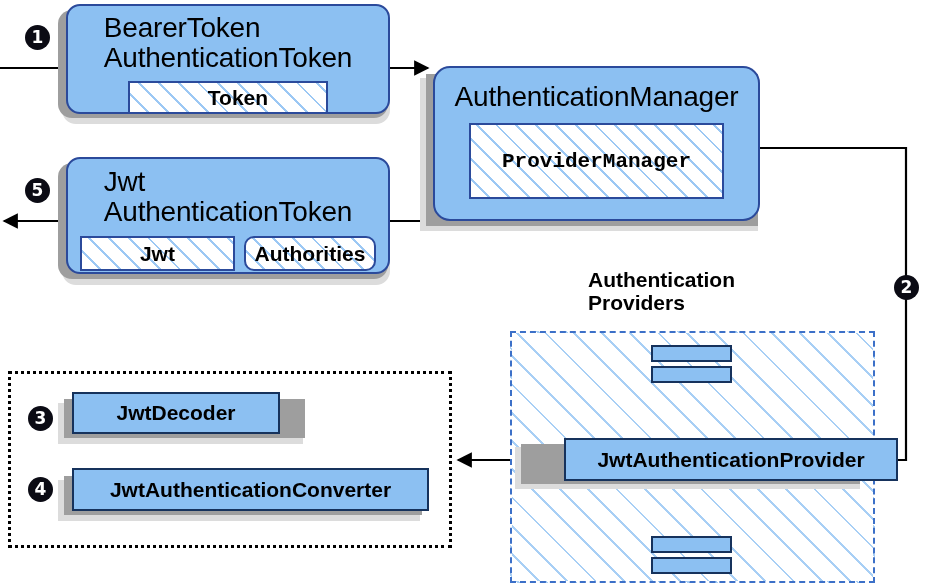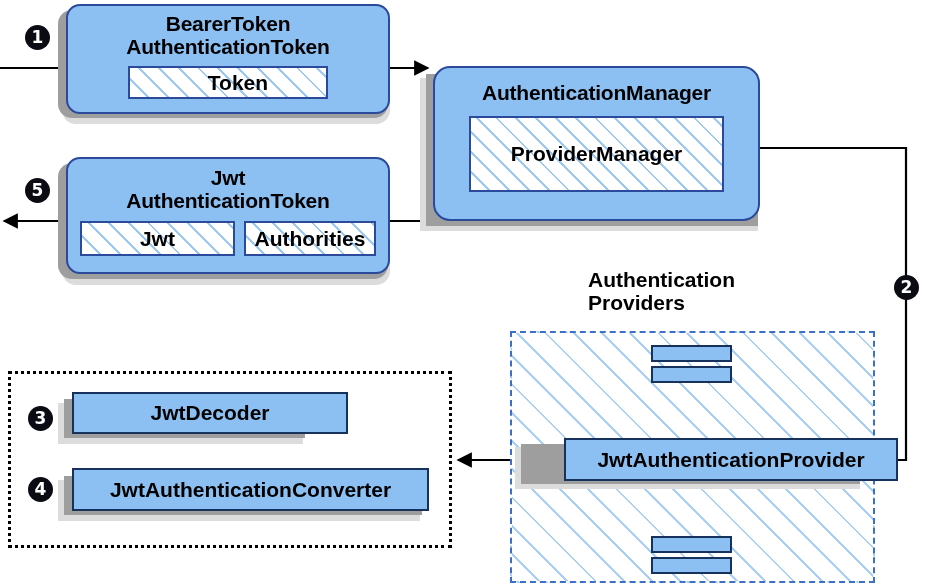--- a/index.html
+++ b/index.html
@@ -31,24 +31,23 @@
     background: #8CC0F2;
     border: 2px solid #2B4A9B;
     display: flex;
     flex-direction: column;
     align-items: center;
     color: #000000;
     font-weight: bold;
   }
   .node.rounded { border-radius: 14px; }
   .node-title {
-    text-align: center;
     line-height: 1.08;
-    font-size: 21px;
-    font-weight: bold;
+    font-size: 28px;
+    font-weight: normal;
     letter-spacing: -0.2px;
     white-space: pre-line;
     color: #000;
   }
   .slot-row {
     display: flex;
     gap: 8px;
     justify-content: center;
     align-items: center;
     width: 100%;
@@ -184,31 +183,31 @@
   <div class="mini-bar" style="left:651px; top:557px; width:81px; height:17px;"></div>
 
   <div class="shadow-light" style="left:515px; top:447px; width:345px; height:42px;"></div>
   <div class="shadow-dark" style="left:521px; top:444px; width:339px; height:40px;"></div>
   <div class="plain-node" style="left:528px; top:438px; width:334px; height:43px;margin-left:36px;">JwtAuthenticationProvider</div>
 
   <div class="dotted-group" style="left:8px; top:371px; width:444px; height:177px;"></div>
 
   <div class="shadow-light" style="left:58px; top:403px; width:245px; height:41px;"></div>
   <div class="shadow-dark" style="left:64px; top:399px; width:241px; height:39px;"></div>
-  <div class="plain-node" style="left:72px; top:392px; width:276px; height:42px;">JwtDecoder</div>
+  <div class="plain-node" style="left:72px; top:392px; width:208px; height:42px;">JwtDecoder</div>
 
   <div class="shadow-light" style="left:58px; top:480px; width:362px; height:41px;"></div>
   <div class="shadow-dark" style="left:64px; top:476px; width:358px; height:39px;"></div>
   <div class="plain-node" style="left:72px; top:468px; width:357px; height:43px;">JwtAuthenticationConverter</div>
 
   <div class="shadow-light" style="left:420px; top:78px; width:338px; height:153px;"></div>
   <div class="shadow-dark" style="left:426px; top:74px; width:332px; height:152px;"></div>
   <div class="node" style="left:433px; top:66px; width:327px; height:155px; padding-top:14px;border-radius:17px;">
     <div class="node-title">AuthenticationManager</div>
-    <div class="slot-row" style="margin-top:11px; padding:0 34px;">
+    <div class="slot-row" style="margin-top:11px; padding:0 34px;font-family:Liberation Mono, monospace;">
       <div class="slot" style="width:100%; height:76px;">ProviderManager</div>
     </div>
   </div>
 
   <div class="shadow-light rounded" style="left:62px; top:14px; width:328px; height:110px;"></div>
   <div class="shadow-dark rounded" style="left:58px; top:10px; width:330px; height:108px;"></div>
   <div class="node rounded" style="left:66px; top:4px; width:324px; height:110px; padding-top:7px;">
     <div class="node-title">BearerToken
 AuthenticationToken</div>
     <div class="slot-row" style="margin-top:8px; padding:0 60px;">
@@ -216,21 +215,21 @@
     </div>
   </div>
 
   <div class="shadow-light rounded" style="left:62px; top:167px; width:328px; height:118px;"></div>
   <div class="shadow-dark rounded" style="left:58px; top:163px; width:330px; height:116px;"></div>
   <div class="node rounded" style="left:66px; top:157px; width:324px; height:117px; padding-top:8px;">
     <div class="node-title">Jwt
 AuthenticationToken</div>
     <div class="slot-row" style="margin-top:9px; padding:0 12px; gap:9px;">
       <div class="slot" style="width:157px; height:35px;">Jwt</div>
-      <div class="slot" style="width:134px; height:35px;">Authorities</div>
+      <div class="slot" style="width:134px; height:35px;border-radius:10px;">Authorities</div>
     </div>
   </div>
 
   <div class="marker" style="left:25px; top:25px;">1</div>
   <div class="marker" style="left:894px; top:275px;">2</div>
   <div class="marker" style="left:28px; top:406px;">3</div>
   <div class="marker" style="left:28px; top:477px;">4</div>
   <div class="marker" style="left:25px; top:178px;">5</div>
 
 </div>

